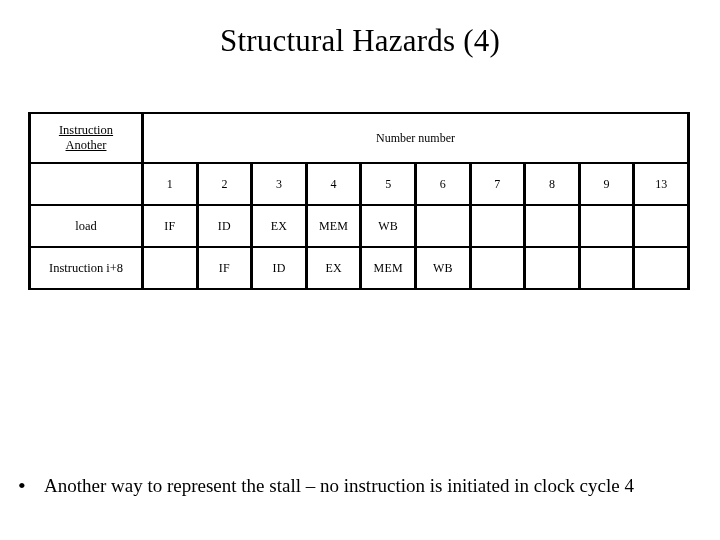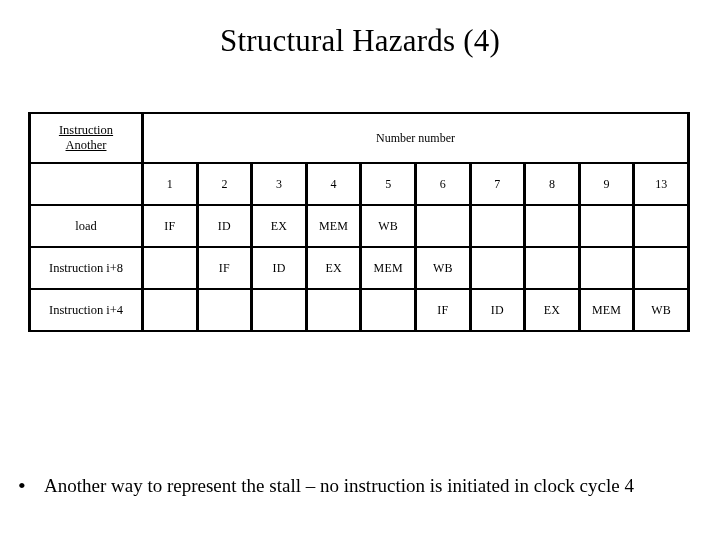--- a/index.html
+++ b/index.html
@@ -180,33 +180,20 @@
           <td class="clk-col stage">MEM</td>
           <td class="clk-col stage">WB</td>
           <td class="clk-col stage"></td>
           <td class="clk-col stage"></td>
           <td class="clk-col stage"></td>
           <td class="clk-col stage"></td>
         </tr>
 
 
 
-        <tr class="data-row">
-          <td class="instr-col row-label">Instruction i+4</td>
-          <td class="clk-col stage"></td>
-          <td class="clk-col stage"></td>
-          <td class="clk-col stage"></td>
-          <td class="clk-col stage"></td>
-          <td class="clk-col stage"></td>
-          <td class="clk-col stage">IF</td>
-          <td class="clk-col stage">ID</td>
-          <td class="clk-col stage">EX</td>
-          <td class="clk-col stage">MEM</td>
-          <td class="clk-col stage">WB</td>
-        </tr>
 
 
       </tbody>
     </table>
   </div>
 
   <div id="bullet-block">
     <div class="bullet-row">
       <div class="bullet-marker">•</div>
       <div class="bullet-text">Another way to represent the stall – no instruction is initiated in clock cycle 4</div>

